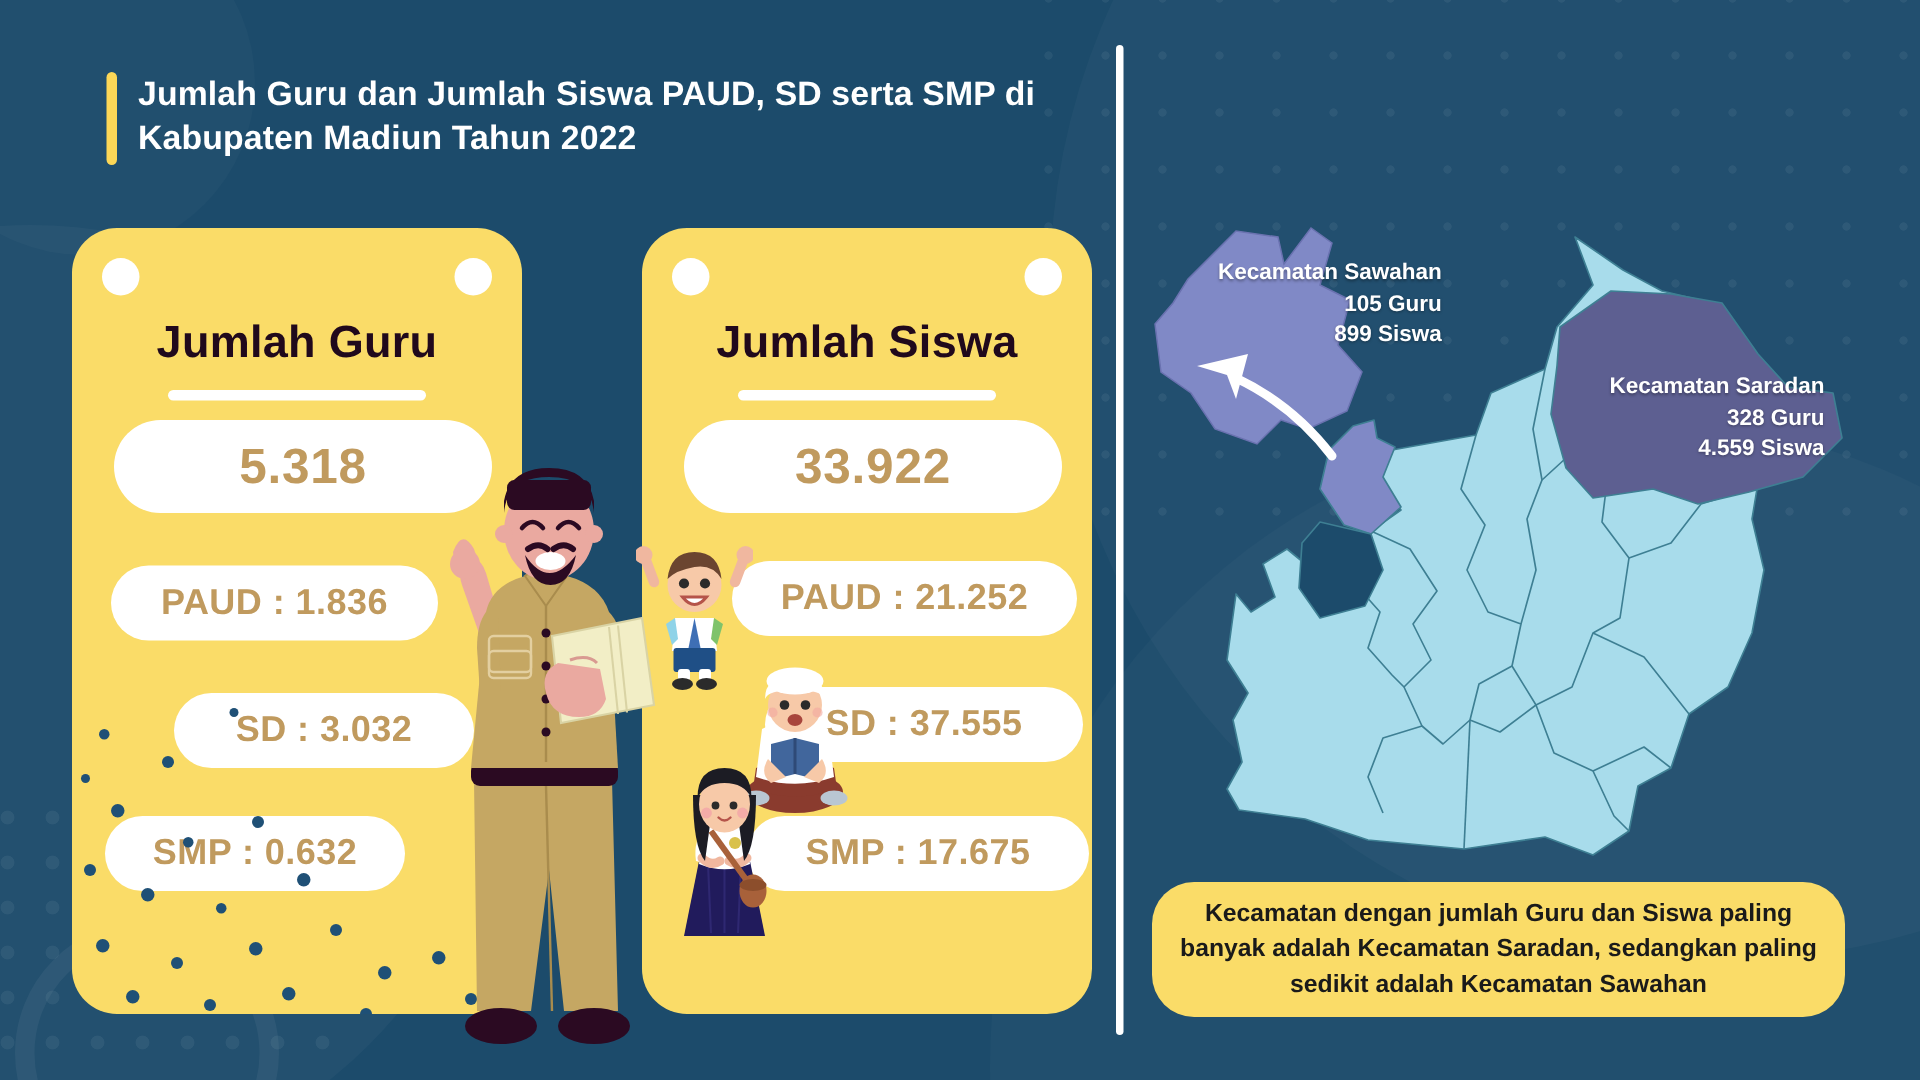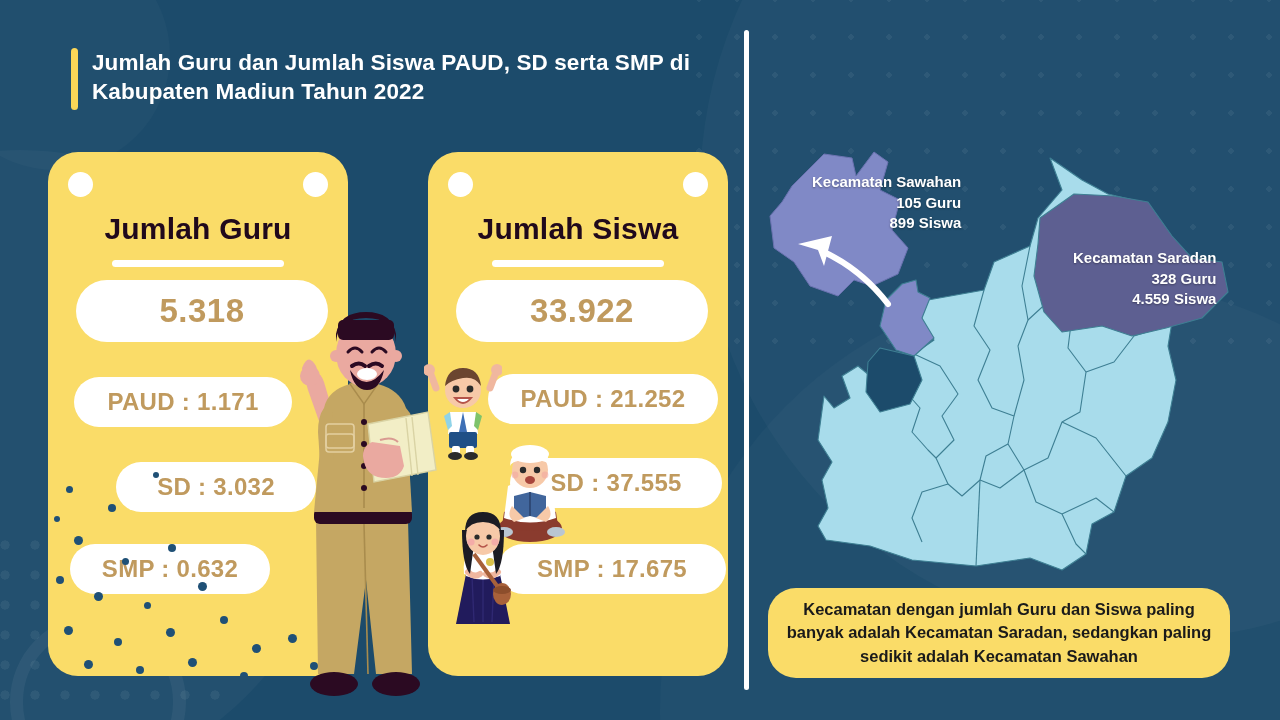--- a/index.html
+++ b/index.html
@@ -151,21 +151,21 @@
 
 
   <div class="divider"></div>
 
   <div class="card" id="card-guru">
     <div class="hole l"></div>
     <div class="hole r"></div>
     <div class="card-head">Jumlah Guru</div>
     <div class="card-rule"></div>
     <div class="pill big">5.318</div>
-    <div class="pill sub" id="guru-paud">PAUD : 1.171</div>
+    <div class="pill sub" id="guru-paud">PAUD : 1.836</div>
     <div class="pill sub" id="guru-sd">SD : 3.032</div>
     <div class="pill sub" id="guru-smp">SMP : 0.632</div>
     <div class="dots">
       <span style="left:18px;top:110px;width:7px;height:7px"></span>
       <span style="left:60px;top:128px;width:8px;height:8px"></span>
       <span style="left:105px;top:96px;width:6px;height:6px"></span>
       <span style="left:26px;top:160px;width:9px;height:9px"></span>
       <span style="left:74px;top:182px;width:7px;height:7px"></span>
       <span style="left:8px;top:200px;width:8px;height:8px"></span>
       <span style="left:120px;top:168px;width:8px;height:8px"></span>

